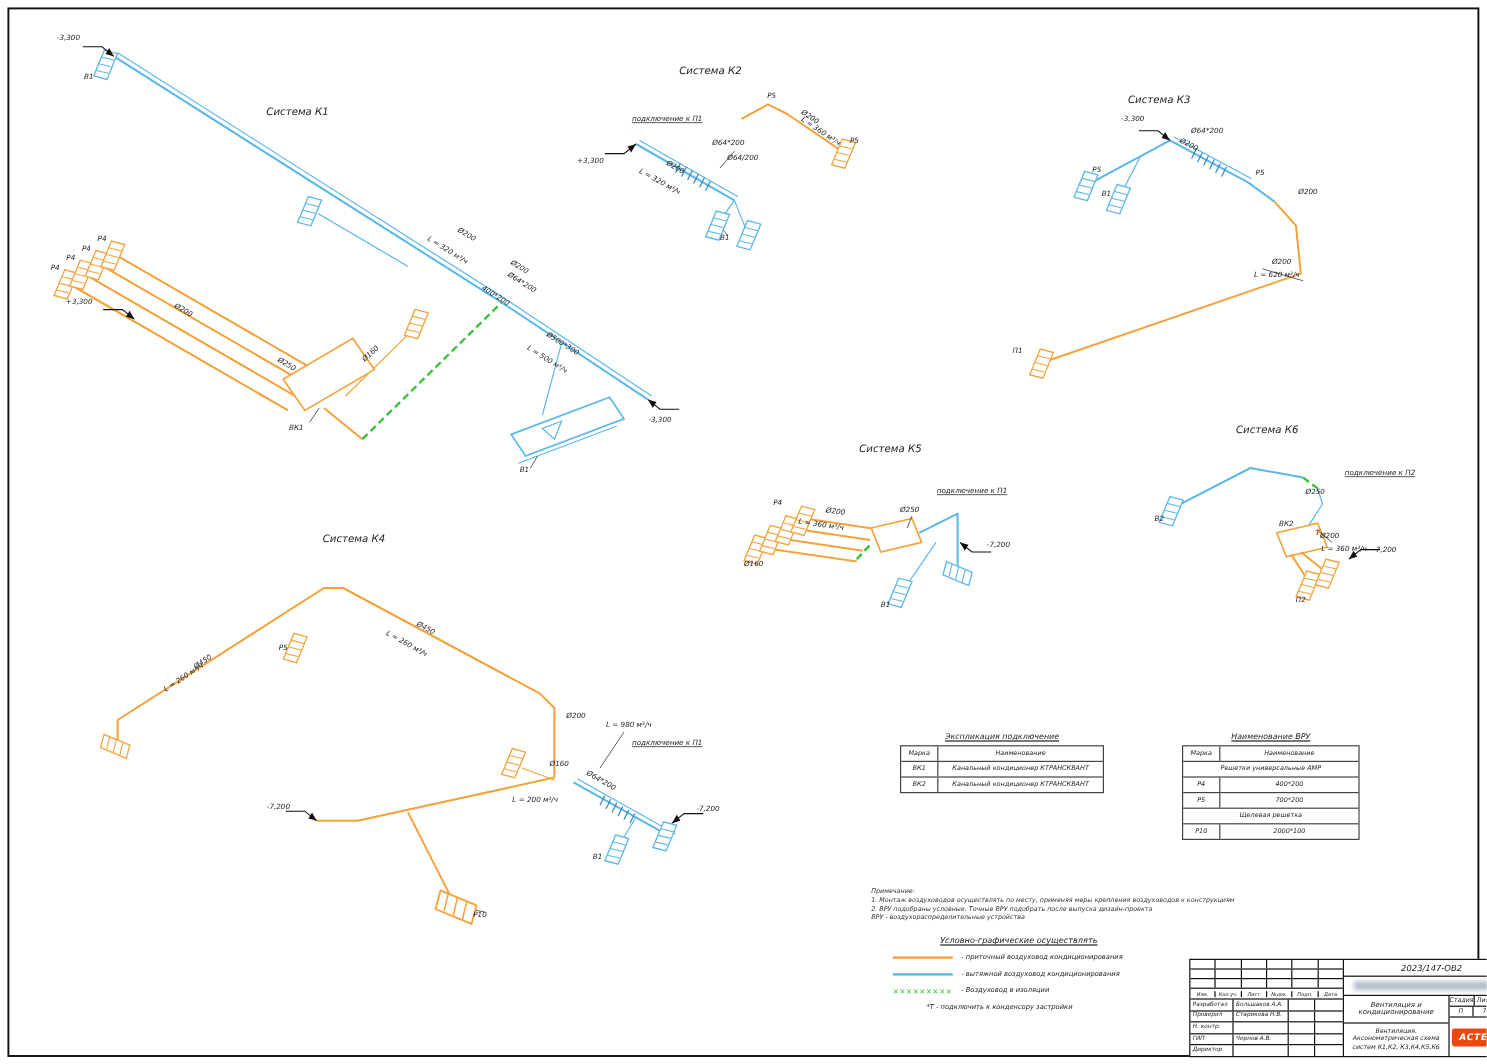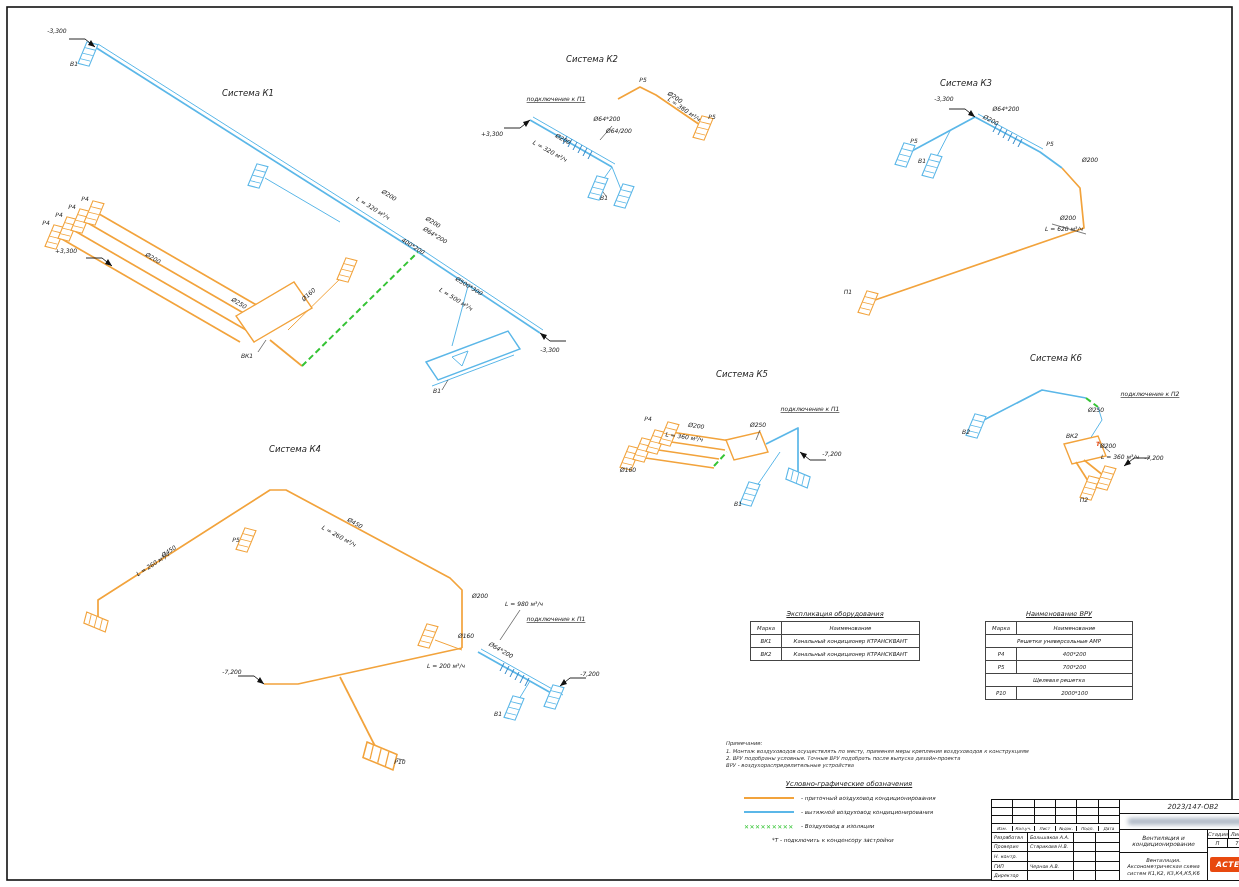--- a/index.html
+++ b/index.html
@@ -313,21 +313,21 @@
       <text x="1072" y="438" class="ann">ВК2</text>
       <text x="1108" y="448" class="ann">Ø200</text>
       <text x="1120" y="459" class="ann">L = 360 м³/ч</text>
       <text x="1154" y="460" class="ann">-7,200</text>
       <text x="966" y="434" class="ann">В2</text>
       <text x="1084" y="502" class="ann">П2</text>
       <text x="1098" y="446" class="ann red">Т</text>
     </svg>
 
   <div class="dtable" id="tbl-equip" style="left:750px;top:610px;width:170px;">
-    <div class="ttitle">Экспликация оборудования</div>
+    <div class="ttitle">Экспликация подключение</div>
     <div class="tgrid">
         <div class="trow thead">
           <div class="tcell">Марка</div>
           <div class="tcell">Наименование</div>
         </div>
         <div class="trow">
           <div class="tcell">ВК1</div>
           <div class="tcell">Канальный кондиционер КТРАНСКВАНТ</div>
         </div>
         <div class="trow">
@@ -368,21 +368,21 @@
   <div class="notes">
     <div class="ntitle">Примечание:</div>
     <div id="note-lines">
         <div>1. Монтаж воздуховодов осуществлять по месту, применяя меры крепления воздуховодов к конструкциям</div>
         <div>2. ВРУ подобраны условные. Точные ВРУ подобрать после выпуска дизайн-проекта</div>
         <div>ВРУ - воздухораспределительные устройства</div>
       </div>
   </div>
 
   <div class="legend">
-    <div class="ltitle">Условно-графические обозначения</div>
+    <div class="ltitle">Условно-графические осуществлять</div>
     <div class="litem">
       <div class="lsample ls-line"></div>
       <div>- приточный воздуховод кондиционирования</div>
     </div>
     <div class="litem">
       <div class="lsample ls-line blue"></div>
       <div>- вытяжной воздуховод кондиционирования</div>
     </div>
     <div class="litem">
       <div class="lsample ls-x">✕✕✕✕✕✕✕✕✕</div>

